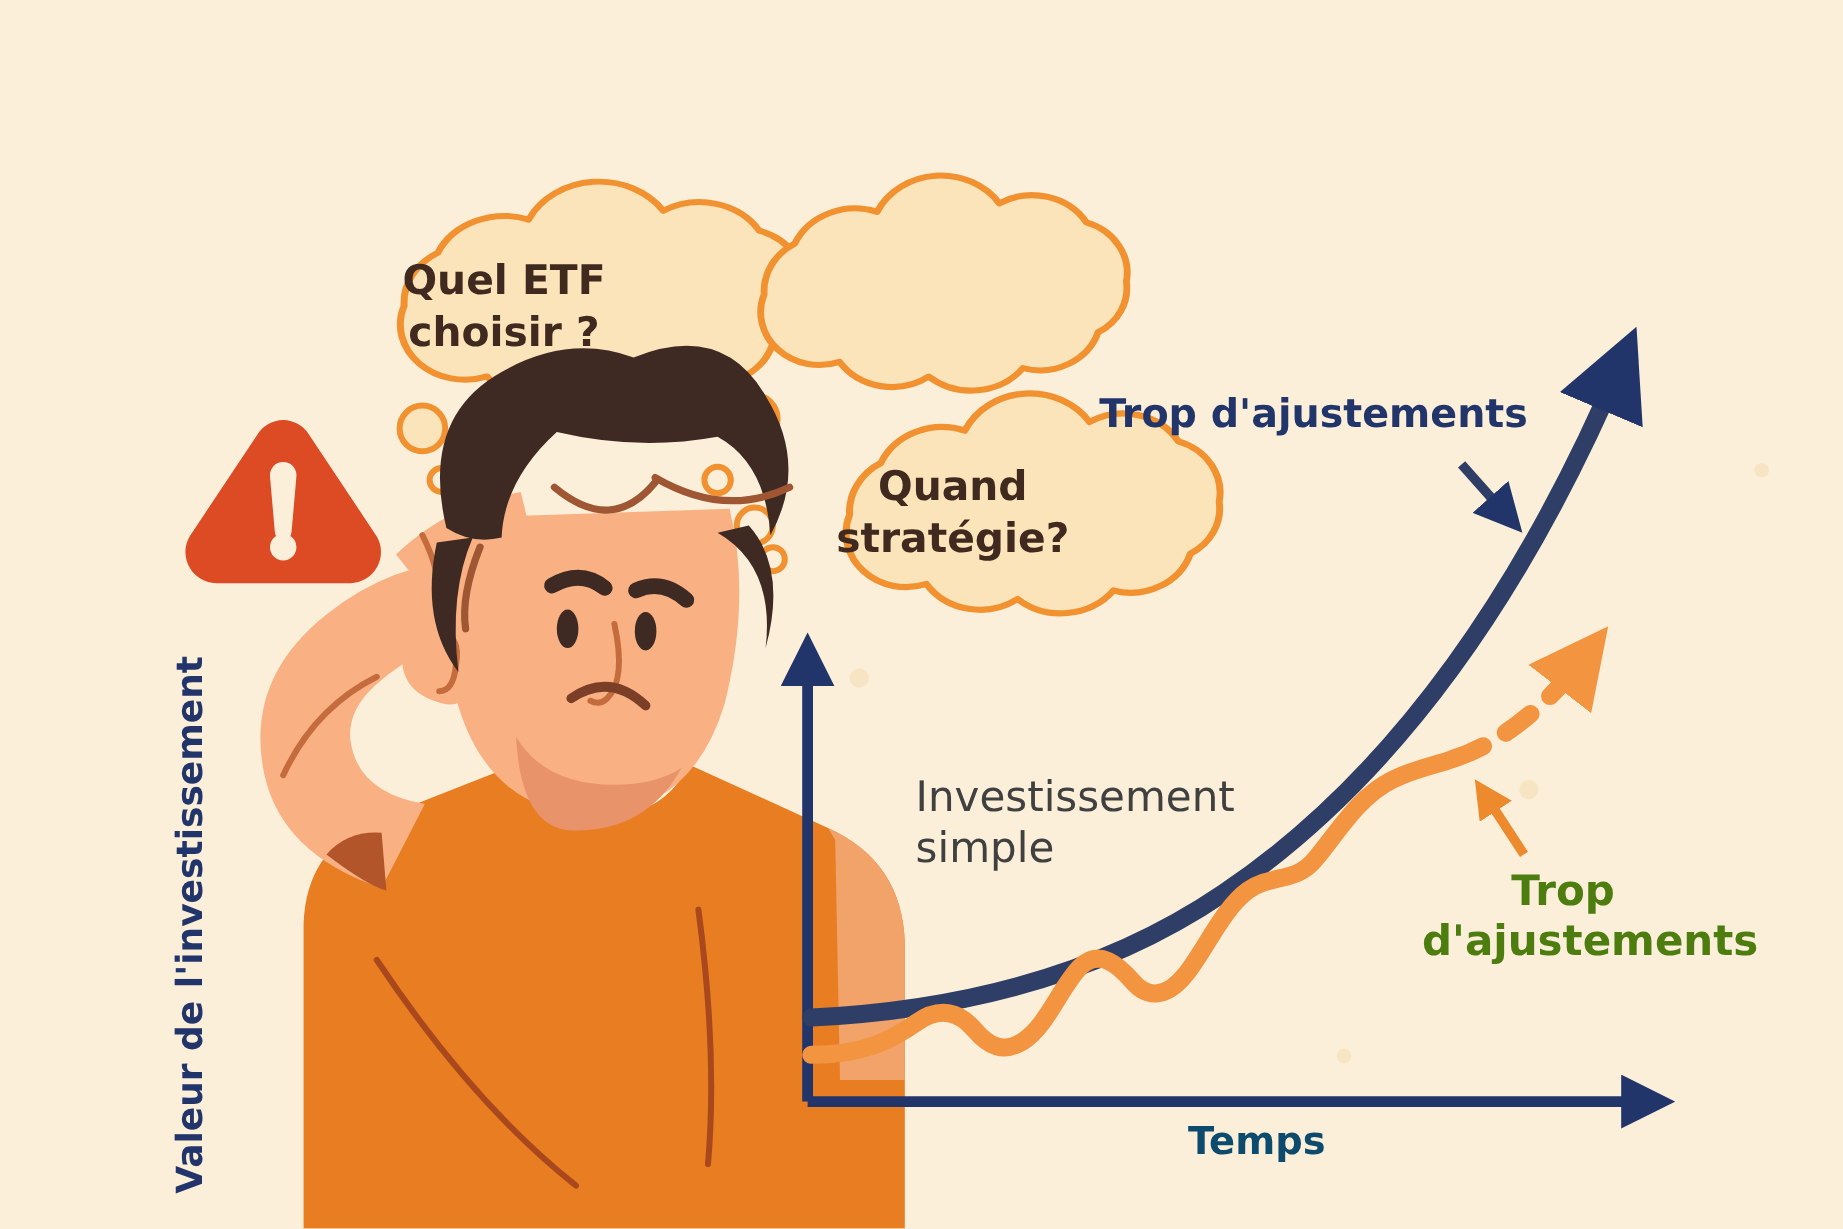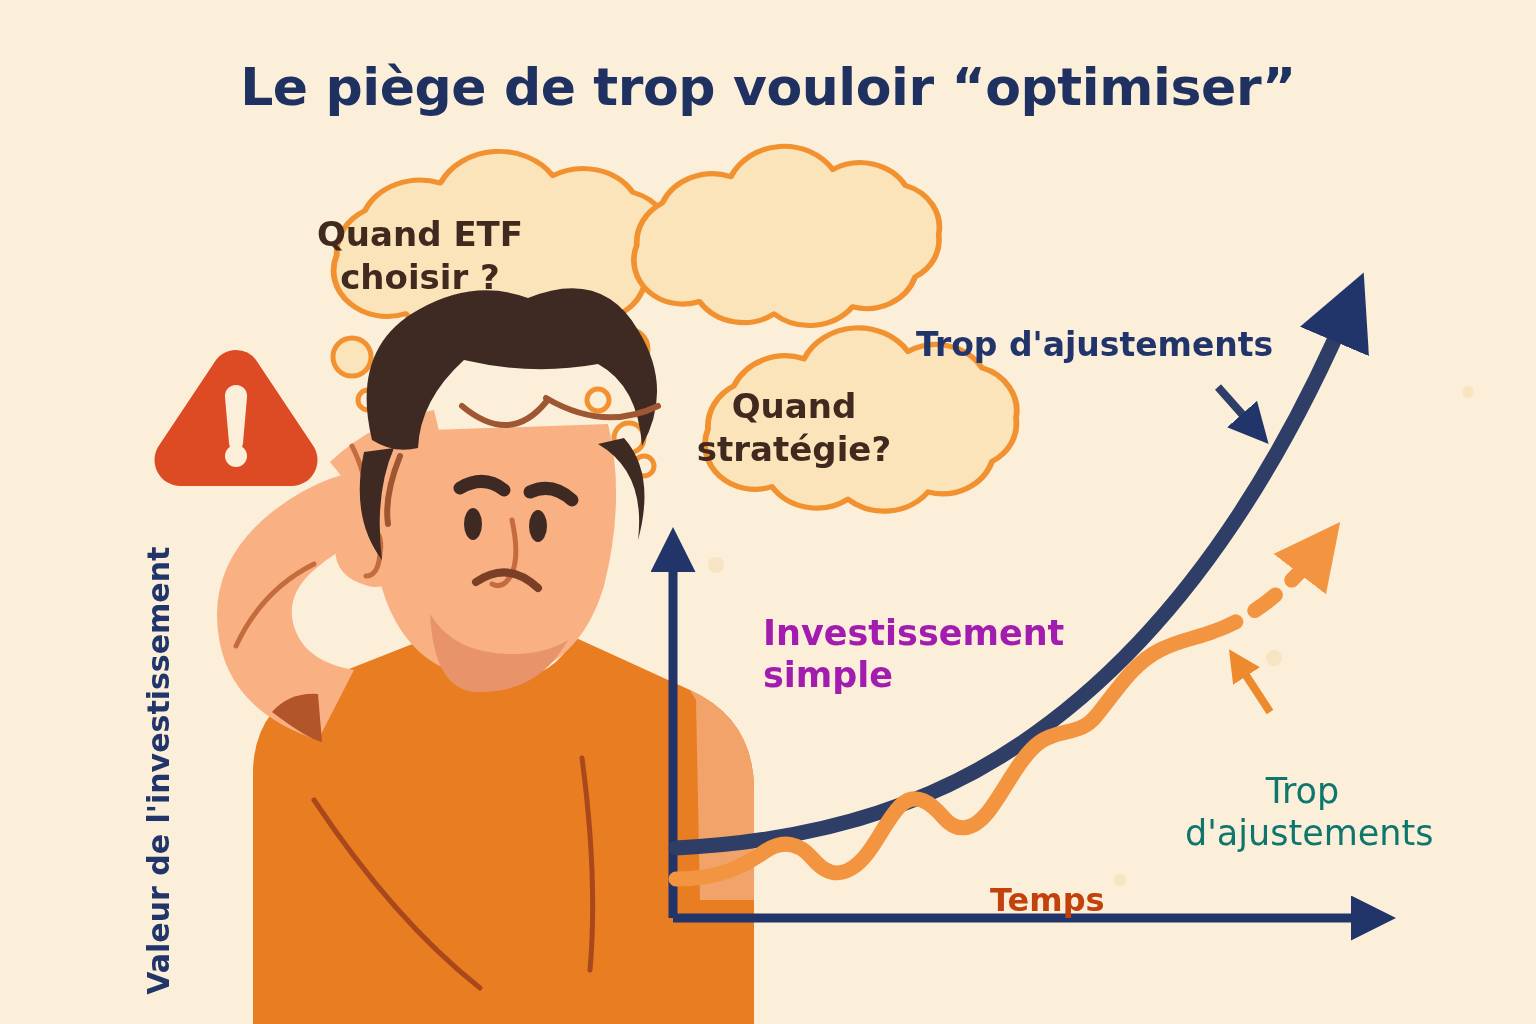--- a/index.html
+++ b/index.html
@@ -54,44 +54,43 @@
 
   #label-adjust-navy {
     left: 916px;
     top: 327px;
     font-size: 33px;
     font-weight: 700;
     color: #22356B;
   }
   #label-simple {
     left: 763px;
-    top: 612px;
+    top: 644px;
     width: 300px;
     font-size: 35px;
-    font-weight: 700;
-    color: #a21caf;
+    font-weight: 400;
+    color: #404040;
     line-height: 1.2;
   }
   #label-adjust-orange {
     left: 1185px;
     top: 722px;
     width: 235px;
     text-align: center;
     font-size: 35px;
-    font-weight: 400;
-    color: #0f766e;
+    font-weight: 700;
+    color: #4d7c0f;
     line-height: 1.2;
-    margin-top: 48px;
   }
   #axis-x-label {
     left: 990px;
-    top: 883px;
+    top: 934px;
     font-size: 32px;
     font-weight: 600;
-    color: #c2410c;
+    color: #0c4a6e;
   }
   #axis-y-label {
     left: -41px;
     top: 778px;
     width: 400px;
     text-align: center;
     transform: rotate(-90deg);
     transform-origin: 50% 50%;
     font-size: 30px;
     font-weight: 600;
@@ -291,23 +290,22 @@
     </g>
 
     <g>
       <line x1="1218" y1="387" x2="1258" y2="432" stroke="#2E3E66" stroke-width="8" marker-end="url(#navy-arrow)"></line>
     </g>
     <g>
       <line x1="1270" y1="712" x2="1236" y2="660" stroke="#EE8A2E" stroke-width="8" marker-end="url(#orange-arrow-sm)"></line>
     </g>
   </svg>
 
-  <h1 class="txt" id="title">Le piège de trop vouloir “optimiser”</h1>
-
-  <div class="txt bubble-text" id="bubble-text-1">Quand ETF
+
+  <div class="txt bubble-text" id="bubble-text-1">Quel ETF
 choisir ?</div>
 
 
   <div class="txt bubble-text" id="bubble-text-3">Quand
 stratégie?</div>
 
   <div class="txt" id="label-adjust-navy">Trop d'ajustements</div>
 
   <div class="txt" id="label-simple">Investissement
 simple</div>

